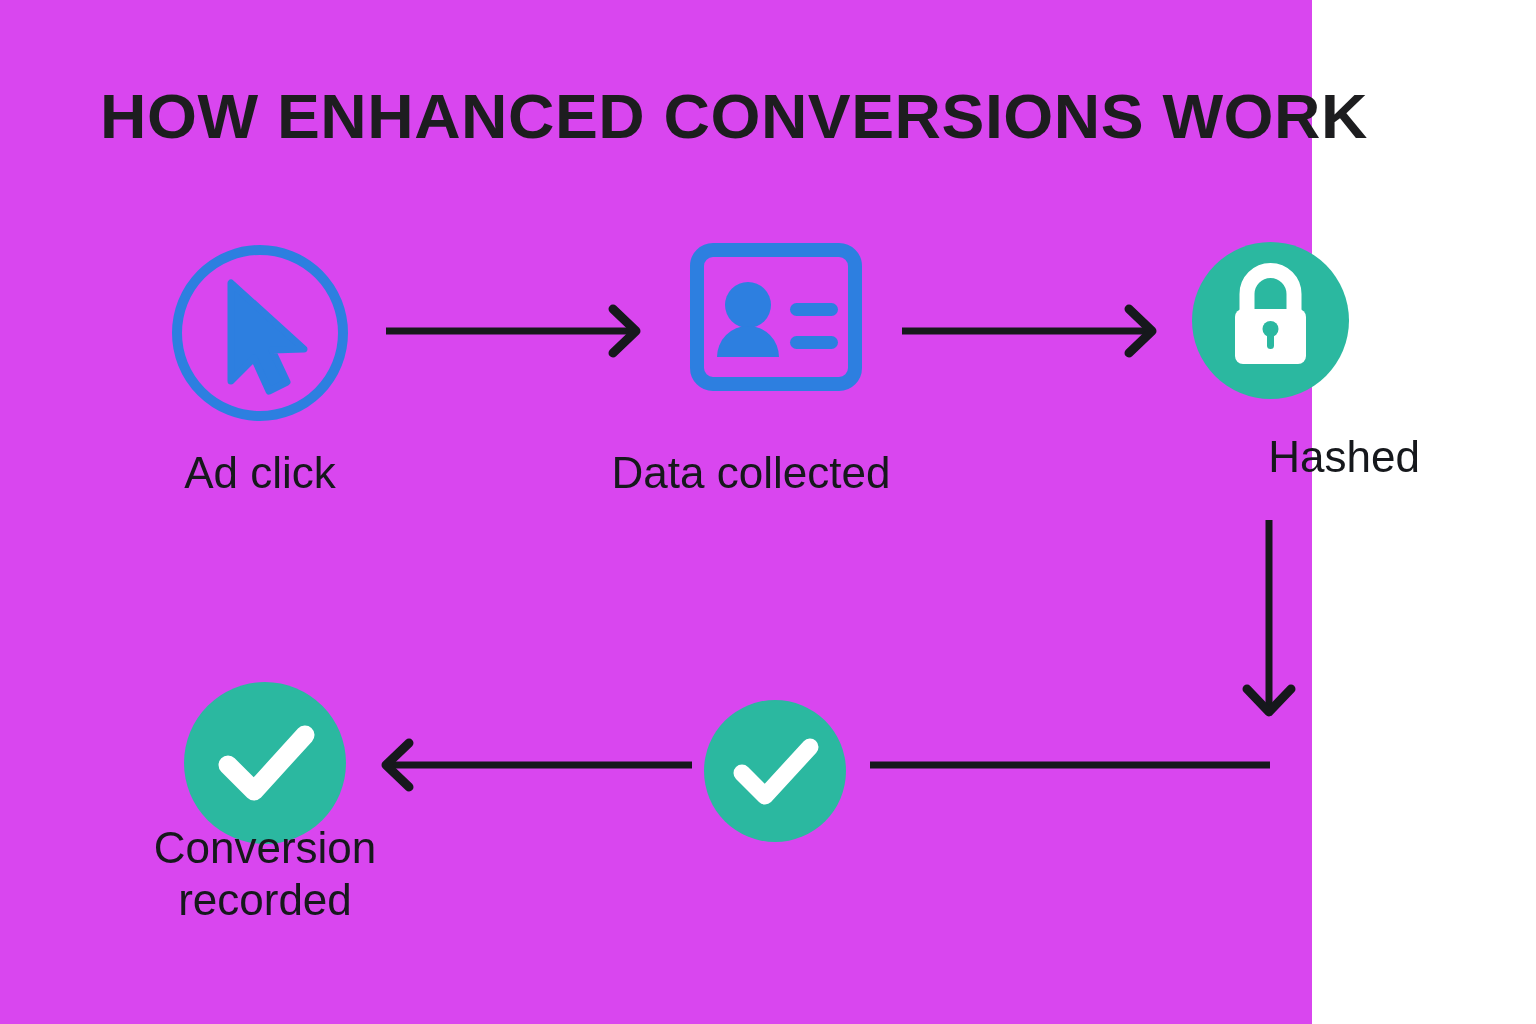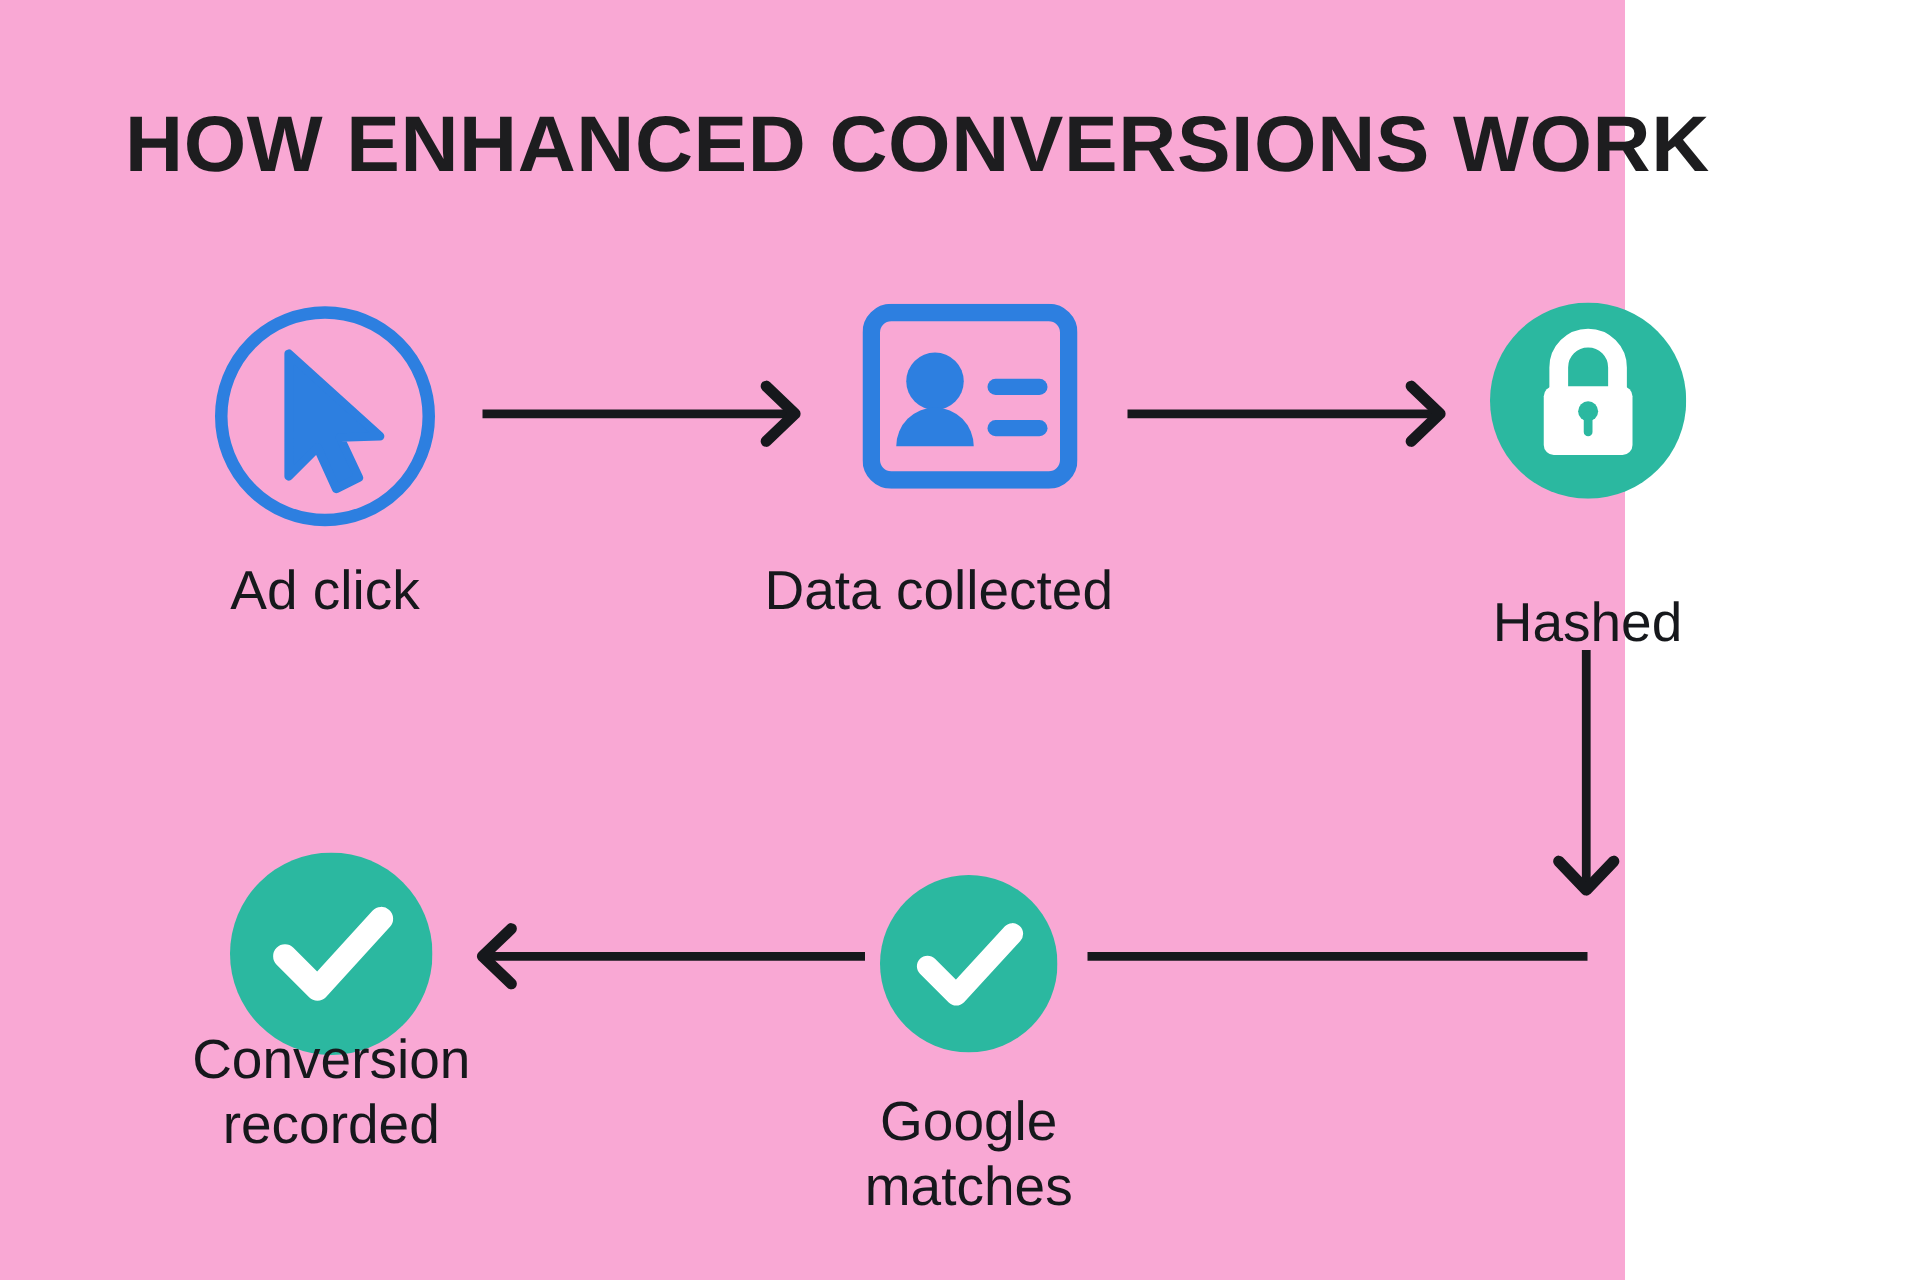--- a/index.html
+++ b/index.html
@@ -11,21 +11,22 @@
     width: 1536px;
     height: 1024px;
     overflow: hidden;
     font-family: "Liberation Sans", "DejaVu Sans", sans-serif;
     -webkit-font-smoothing: antialiased;
   }
   #canvas {
     position: relative;
     width: 1300px;
     height: 1024px;
-    background: #f9a8d4;
+    background: #d946ef;
+    padding-left: 12px;
   }
 
   
   #title {
     position: absolute;
     left: 100px;
     top: 78px;
     width: 1340px;
     height: 76px;
     color: #1d1d1f;
@@ -105,43 +106,41 @@
 
   <div class="icon-wrap" style="left:1192px; top:242px; width:157px; height:157px;">
     <svg width="157" height="157" viewBox="0 0 157 157" aria-hidden="true">
       <circle cx="78.5" cy="78.5" r="78.5" fill="#2bb8a0"></circle>
       <path d="M55 72 L55 52 a23.5 23.5 0 0 1 47 0 L102 72" fill="none" stroke="#ffffff" stroke-width="15"></path>
       <rect x="43" y="67" width="71" height="55" rx="8" ry="8" fill="#ffffff"></rect>
       <circle cx="78.5" cy="87" r="8" fill="#2bb8a0"></circle>
       <rect x="75" y="87" width="7" height="20" rx="3.5" fill="#2bb8a0"></rect>
     </svg>
   </div>
-  <div class="node-label" style="left:1120px; top:473px; width:300px;">Hashed</div>
+  <div class="node-label" style="left:1120px; top:431px; width:300px;text-align:right;">Hashed</div>
 
   <div class="connector" style="left:1238px; top:520px; width:62px; height:200px;">
     <svg width="62" height="200" viewBox="0 0 62 200" aria-hidden="true">
       <line x1="31" y1="0" x2="31" y2="192" stroke="#16181c" stroke-width="7"></line>
       <polyline points="9,169 31,192 53,169" fill="none" stroke="#16181c" stroke-width="9" stroke-linecap="round" stroke-linejoin="round"></polyline>
     </svg>
   </div>
 
   <div class="connector" style="left:870px; top:755px; width:404px; height:20px;">
     <svg width="404" height="20" viewBox="0 0 404 20" aria-hidden="true">
       <line x1="0" y1="10" x2="400" y2="10" stroke="#16181c" stroke-width="7"></line>
     </svg>
   </div>
 
   <div class="icon-wrap" style="left:704px; top:700px; width:142px; height:142px;">
     <svg width="142" height="142" viewBox="0 0 142 142" aria-hidden="true">
       <circle cx="71" cy="71" r="71" fill="#2bb8a0"></circle>
       <polyline points="38,73 61,96 106,47" fill="none" stroke="#ffffff" stroke-width="17" stroke-linecap="round" stroke-linejoin="round"></polyline>
     </svg>
   </div>
-  <div class="node-label" style="left:625px; top:872px; width:300px;">Google
-matches</div>
 
   <div class="connector" style="left:380px; top:742px; width:312px; height:46px;">
     <svg width="312" height="46" viewBox="0 0 312 46" aria-hidden="true">
       <line x1="312" y1="23" x2="6" y2="23" stroke="#16181c" stroke-width="7"></line>
       <polyline points="29,1 6,23 29,45" fill="none" stroke="#16181c" stroke-width="9" stroke-linecap="round" stroke-linejoin="round"></polyline>
     </svg>
   </div>
 
   <div class="icon-wrap" style="left:184px; top:682px; width:162px; height:162px;">
     <svg width="162" height="162" viewBox="0 0 162 162" aria-hidden="true">

